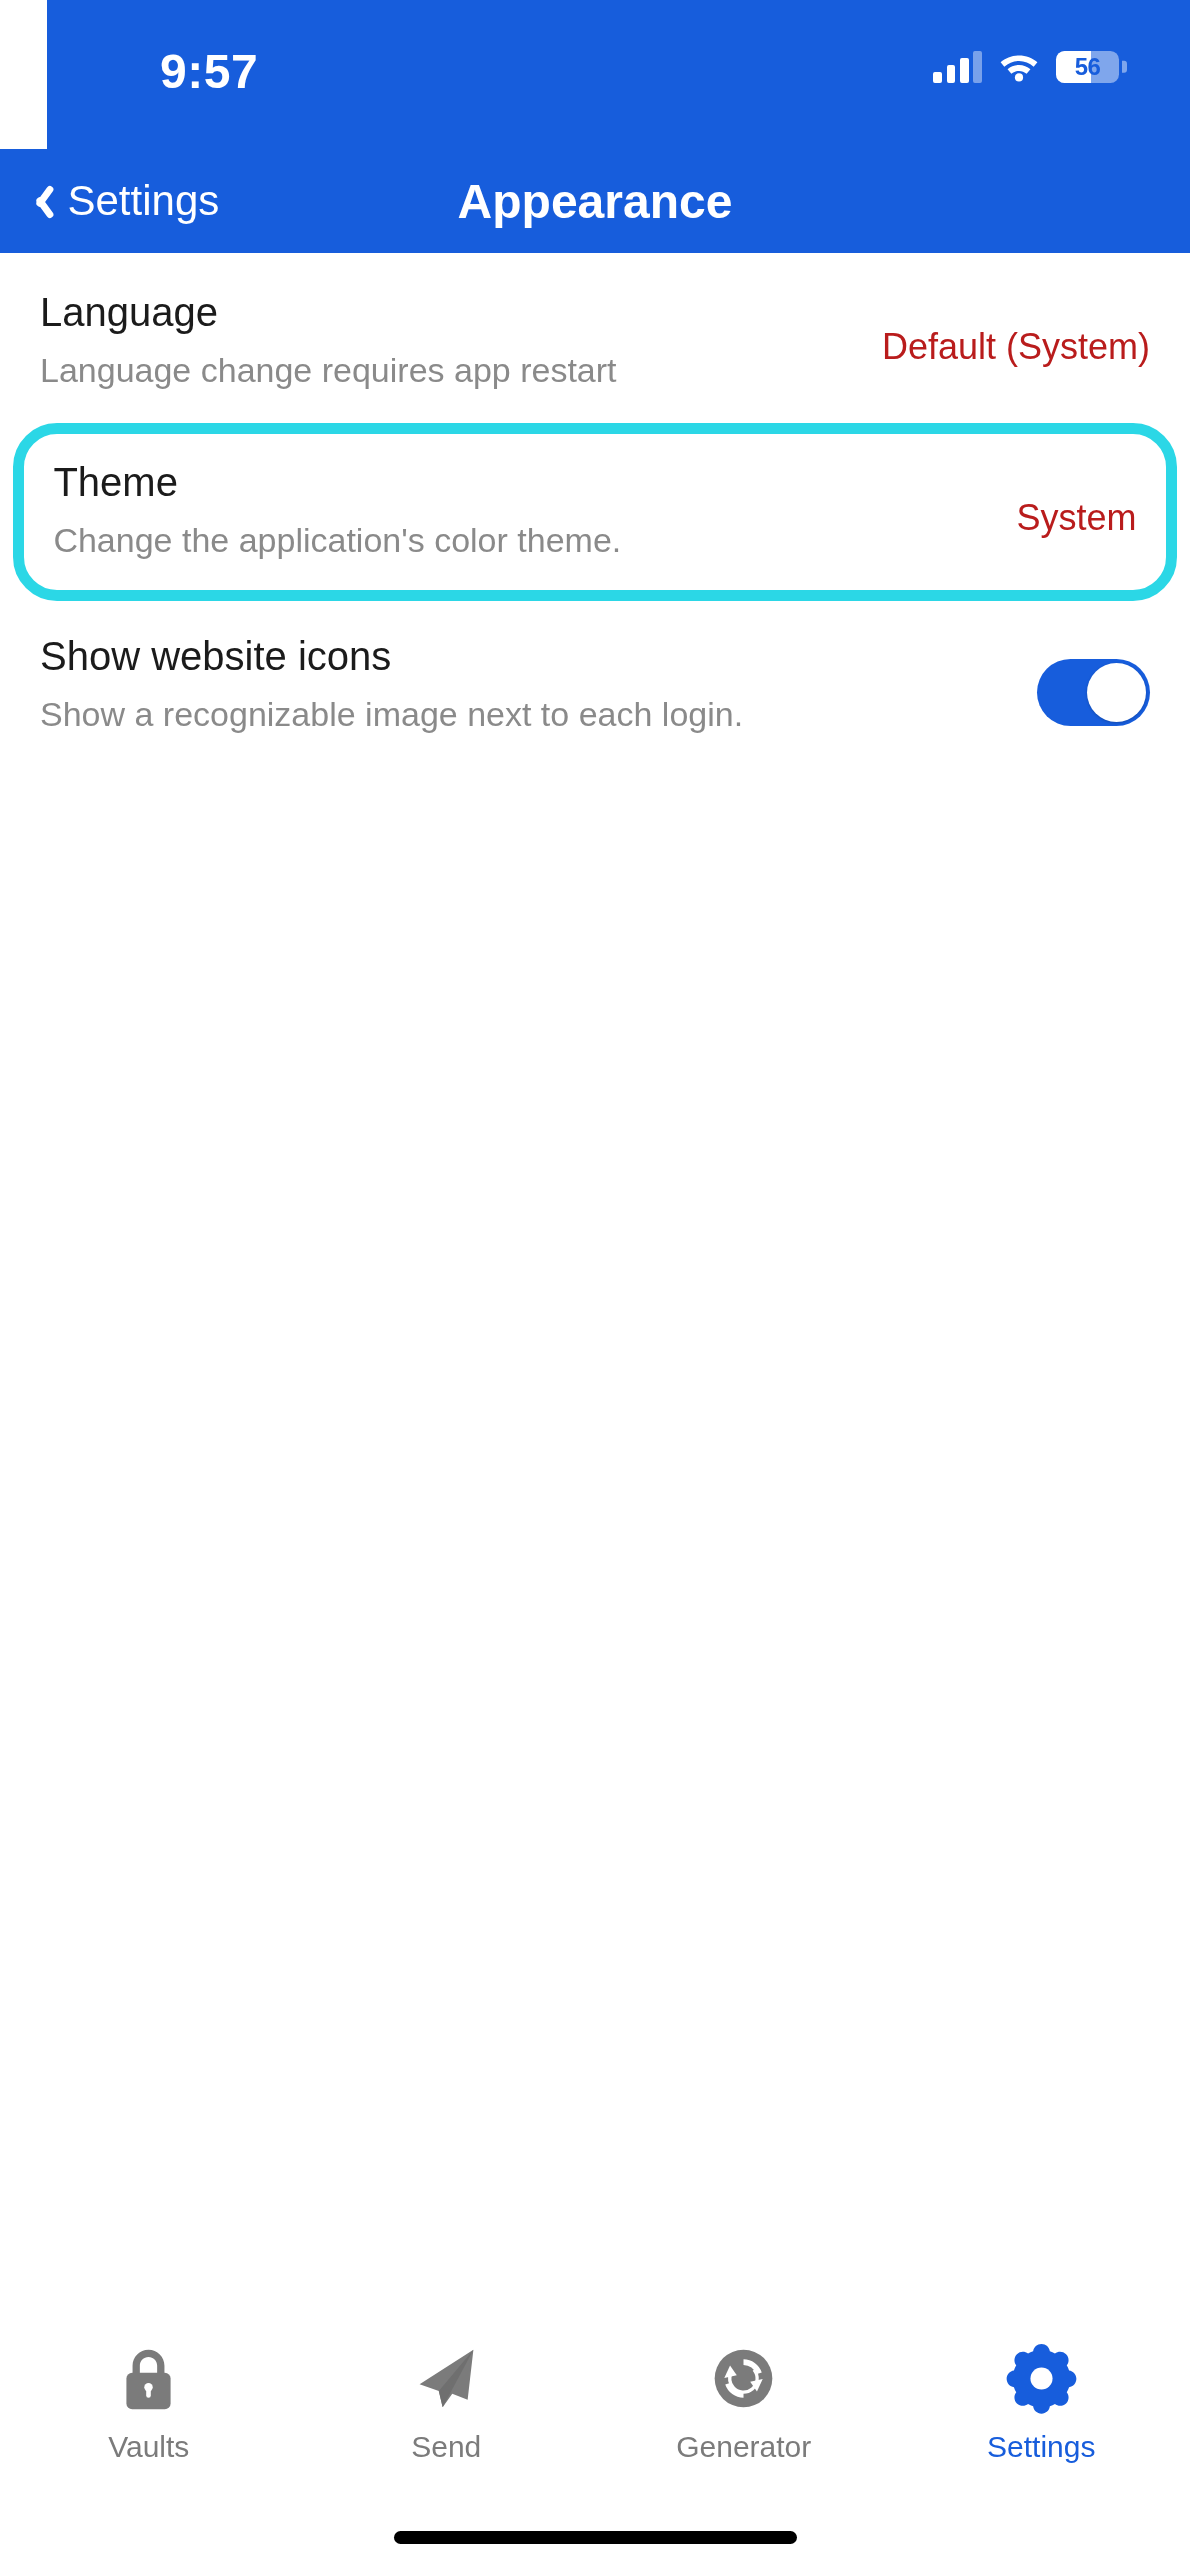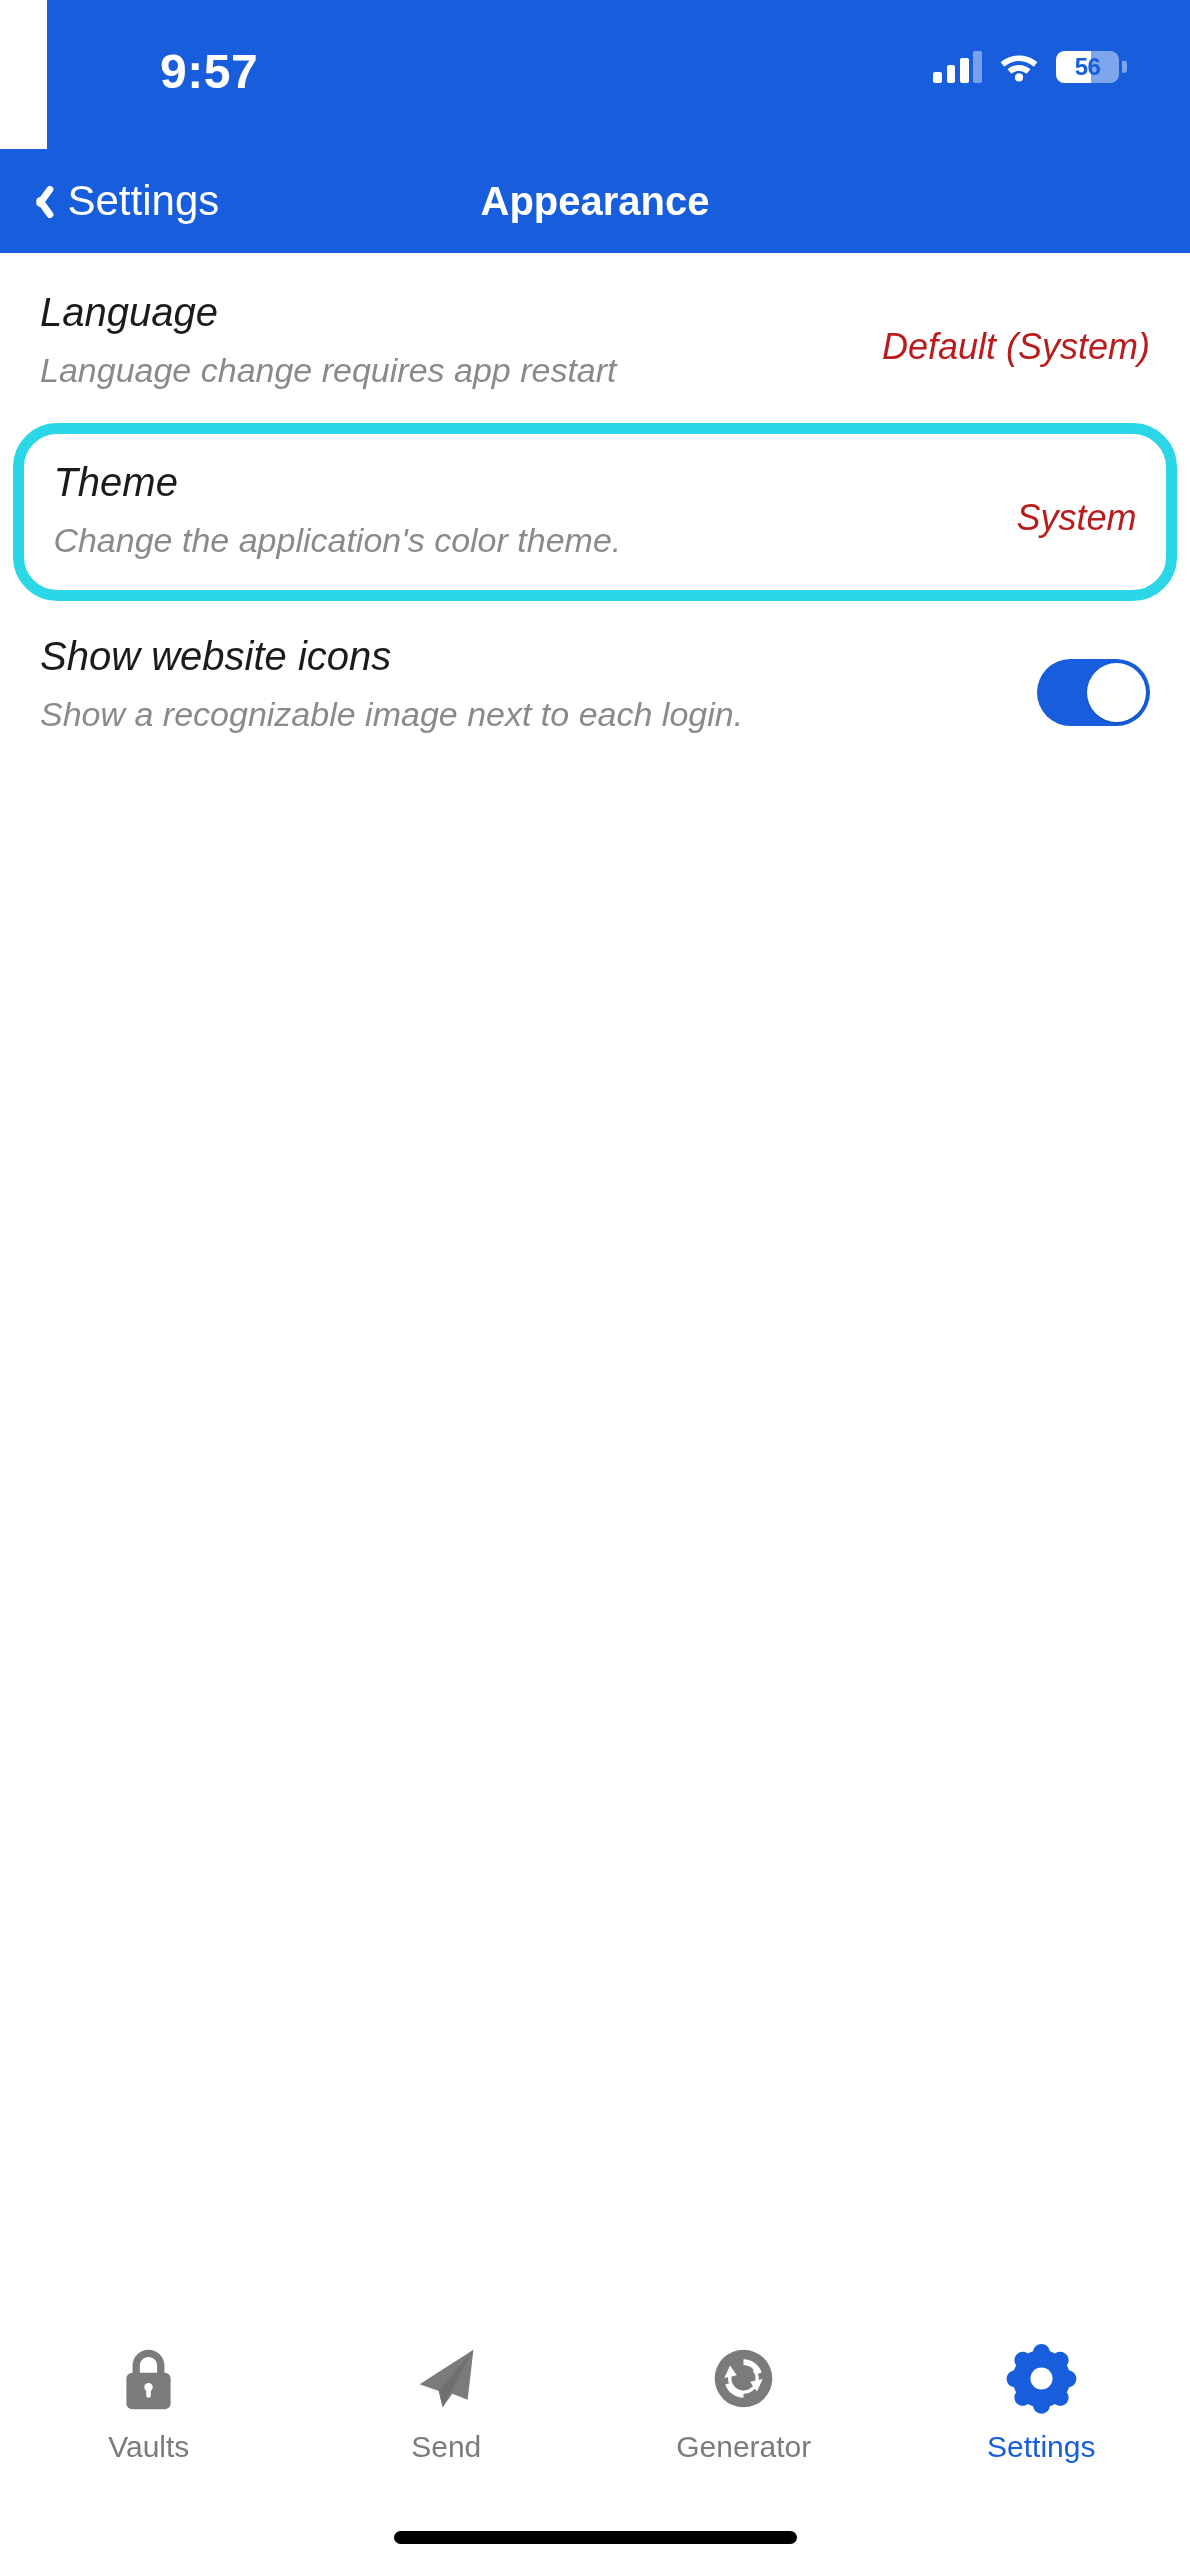--- a/index.html
+++ b/index.html
@@ -107,37 +107,36 @@
     color:#ffffff;
     font-size:42px;
     font-weight:400;
   }
   .nav-title {
     position:absolute;
     left:0; right:0; top:50%;
     transform:translateY(-50%);
     text-align:center;
     color:#ffffff;
-    font-size:40px;
+    font-size:48px;
     font-weight:700;
   }
 
   
   .content {
     flex:1;
     background:#ffffff;
     padding-top:13.4px;
     position:relative;
   }
 
   .row {
     position:relative;
     padding:23px 40px 21px 40px;
     background:#ffffff;
-    font-style:italic;
   }
   .row-inner {
     display:flex; align-items:flex-start;
     justify-content:space-between;
     gap:23px;
   }
   .row-texts { flex:1; min-width:0; }
   .row-title {
     font-size:40px;
     color:#1b1b1b;

